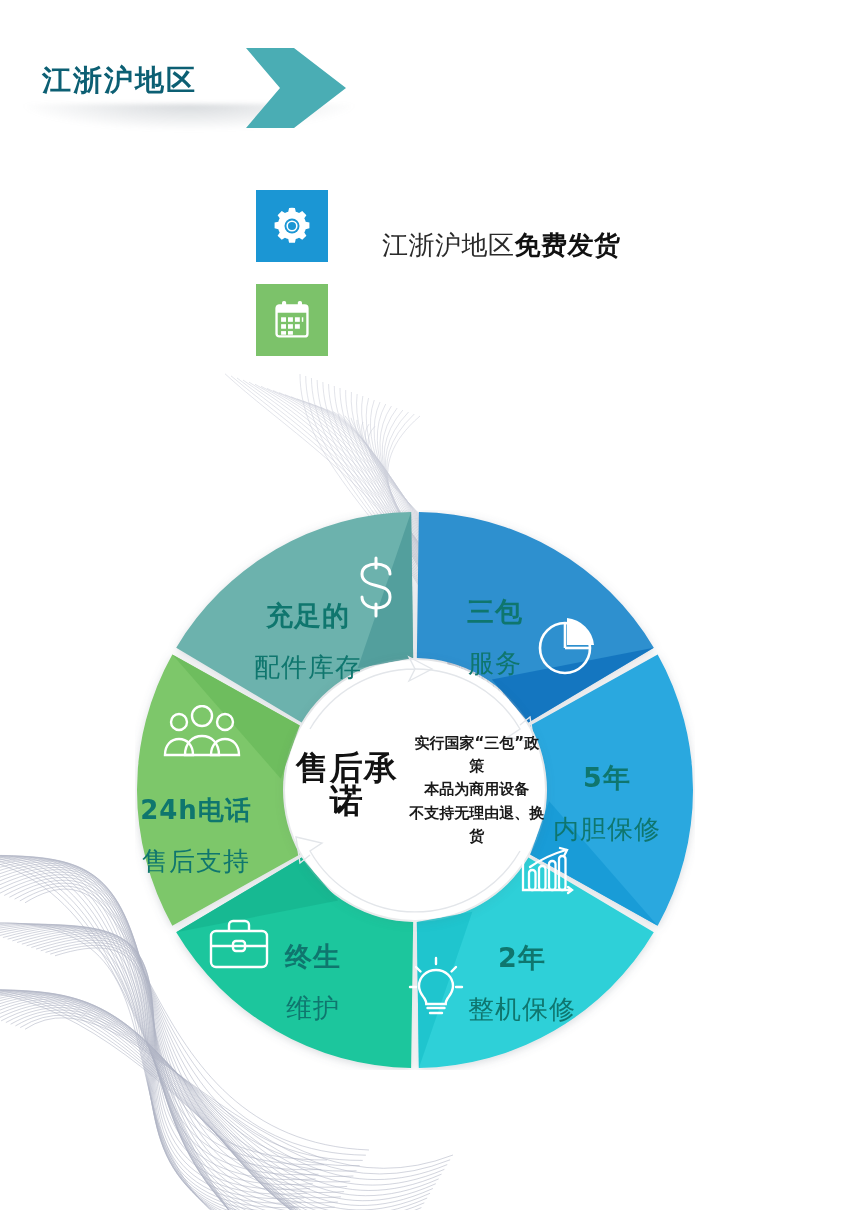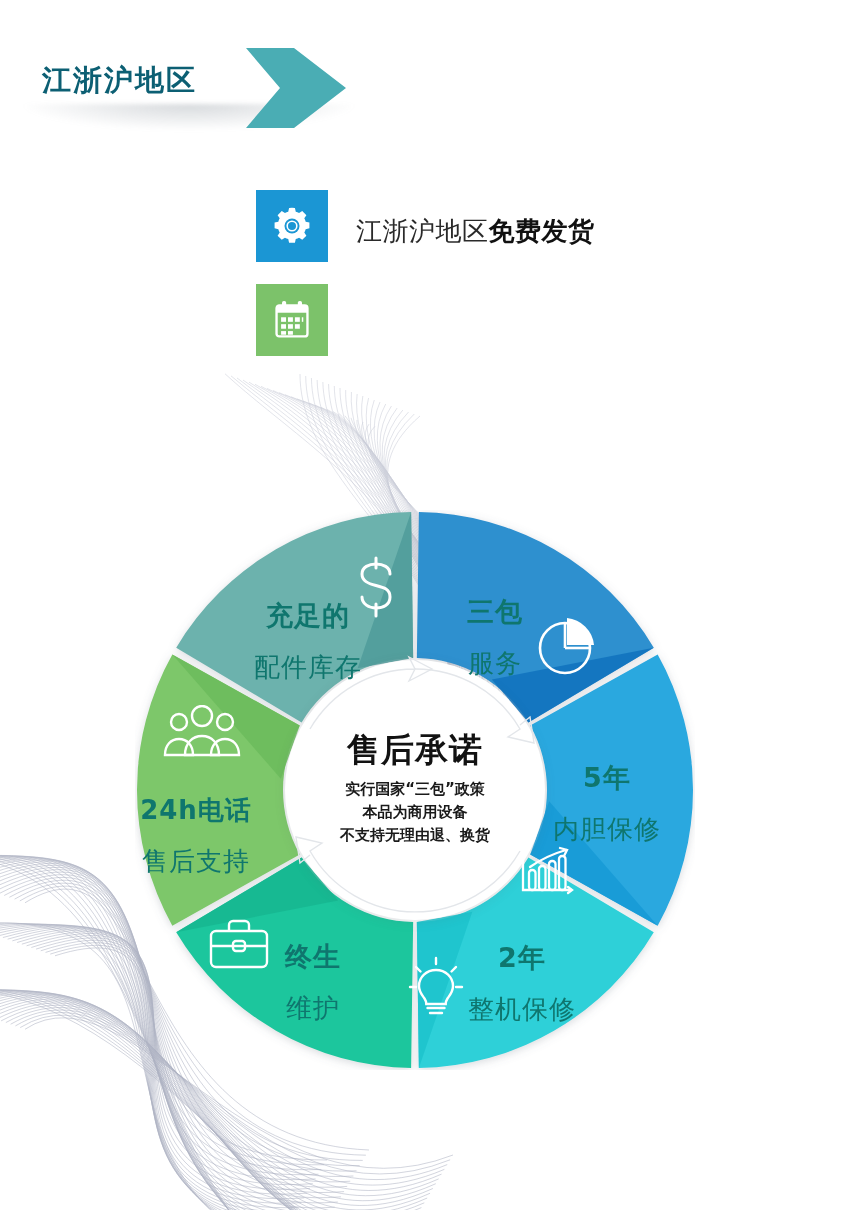--- a/index.html
+++ b/index.html
@@ -20,21 +20,21 @@
   }
   .header-title{
     position:absolute;left:42px;top:48px;
     font-size:29px;font-weight:bold;color:#0c5f73;
     letter-spacing:2px;line-height:1;white-space:nowrap;
   }
   .header-arrow{position:absolute;left:246px;top:30px;width:100px;height:80px;}
 
   
   .features{position:absolute;left:256px;top:190px;width:600px;}
-  .feature-row{display:flex;align-items:center;margin-bottom:22px;}
+  .feature-row{display:flex;align-items:flex-end;margin-bottom:22px;gap:26px;}
   .feature-icon{
     width:72px;height:72px;flex:0 0 72px;
     display:flex;align-items:center;justify-content:center;
   }
   .feature-icon.blue{background:#1b96d4;}
   .feature-icon.green{background:#7cc26a;}
   .feature-text{
     margin-left:28px;padding-top:10px;
     font-size:26px;line-height:1.32;color:#2a2a2a;
     letter-spacing:.5px;
@@ -45,22 +45,22 @@
   .waves{position:absolute;left:0;top:0;width:860px;height:1210px;pointer-events:none;}
 
   
   .donut{position:absolute;left:135px;top:510px;width:560px;height:560px;}
   .donut-hub{
     position:absolute;left:285px;top:660px;width:260px;height:260px;
     border-radius:50%;background:#ffffff;
     box-shadow:0 2px 12px rgba(80,90,100,.13);
   }
   .hub-inner{
-    position:absolute;inset:0;display:flex;flex-direction:column;
-    align-items:center;justify-content:center;text-align:center;
+    position:absolute;inset:0;display:flex;flex-direction:row;
+    align-items:center;justify-content:space-between;text-align:center;
   }
   .hub-title{
     font-size:33px;font-weight:bold;color:#121212;
     letter-spacing:1px;line-height:1;margin-bottom:12px;
   }
   .hub-sub{
     font-size:15px;color:#1a1a1a;line-height:1.55;font-weight:bold;
     white-space:pre-line;
   }
 

